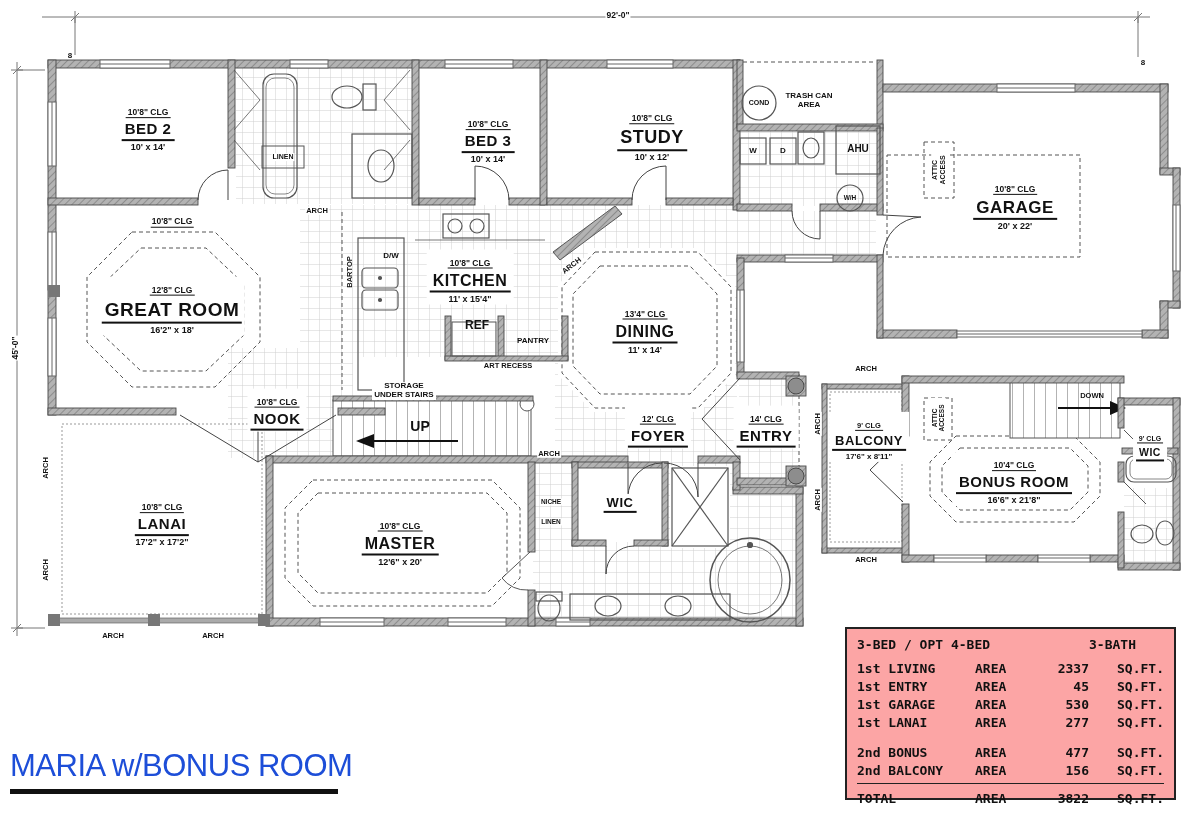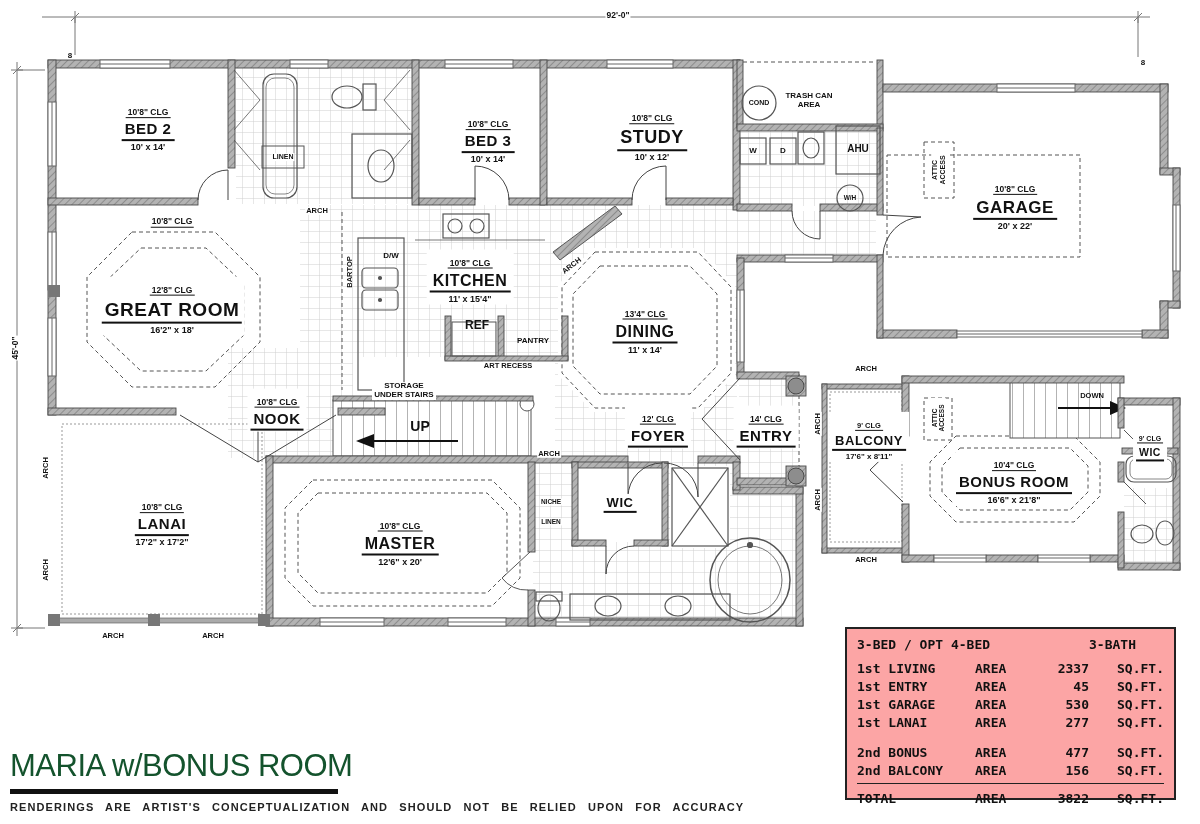--- a/index.html
+++ b/index.html
@@ -23,21 +23,21 @@
              background:#fca5a5;font:bold 13px "DejaVu Sans Mono","Liberation Mono",monospace;
              padding:8px 10px 6px 10px;box-sizing:border-box;z-index:6;}
   .t-head{display:flex;justify-content:space-between;padding-right:28px;margin-bottom:7px;}
   .t-row{display:flex;height:18px;align-items:center;justify-content:center;}
   .t-row .c1{width:118px;} .t-row .c2{width:62px;} .t-row .c3{width:52px;text-align:right;}
   .t-row .c4{flex:1;text-align:right;}
   .t-gap{height:12px;}
   .t-total{border-top:1.5px solid #222;margin-top:4px;padding-top:5px;}
   
   #titleblock{position:absolute;left:10px;top:748px;z-index:6;}
-  #title{font:400 31px "Liberation Sans",sans-serif;letter-spacing:-.5px;color:#14532d;}
+  #title{font:400 31px "Liberation Sans",sans-serif;letter-spacing:-.5px;color:#1d4ed8;}
   #titlebar{width:328px;height:5px;background:#111;margin-top:5px;}
   #disclaimer{margin-top:7px;font:600 11px "Liberation Sans",sans-serif;letter-spacing:1.1px;
               word-spacing:7px;color:#222;white-space:nowrap;}
 </style>
 </head>
 <body>
 
 <div id="plan">
 
 <svg width="1200" height="824" viewBox="0 0 1200 824">
@@ -468,16 +468,15 @@
     <span class="c1">TOTAL</span>
     <span class="c2">AREA</span>
     <span class="c3">3822</span>
     <span class="c4">SQ.FT.</span>
   </div>
 </div>
 
 <div id="titleblock">
   <div id="title">MARIA w/BONUS ROOM</div>
   <div id="titlebar"></div>
-  <div id="disclaimer">RENDERINGS ARE ARTIST'S CONCEPTUALIZATION AND SHOULD NOT BE RELIED UPON FOR ACCURACY</div>
 </div>
 
 </div>
 
 </body></html>

